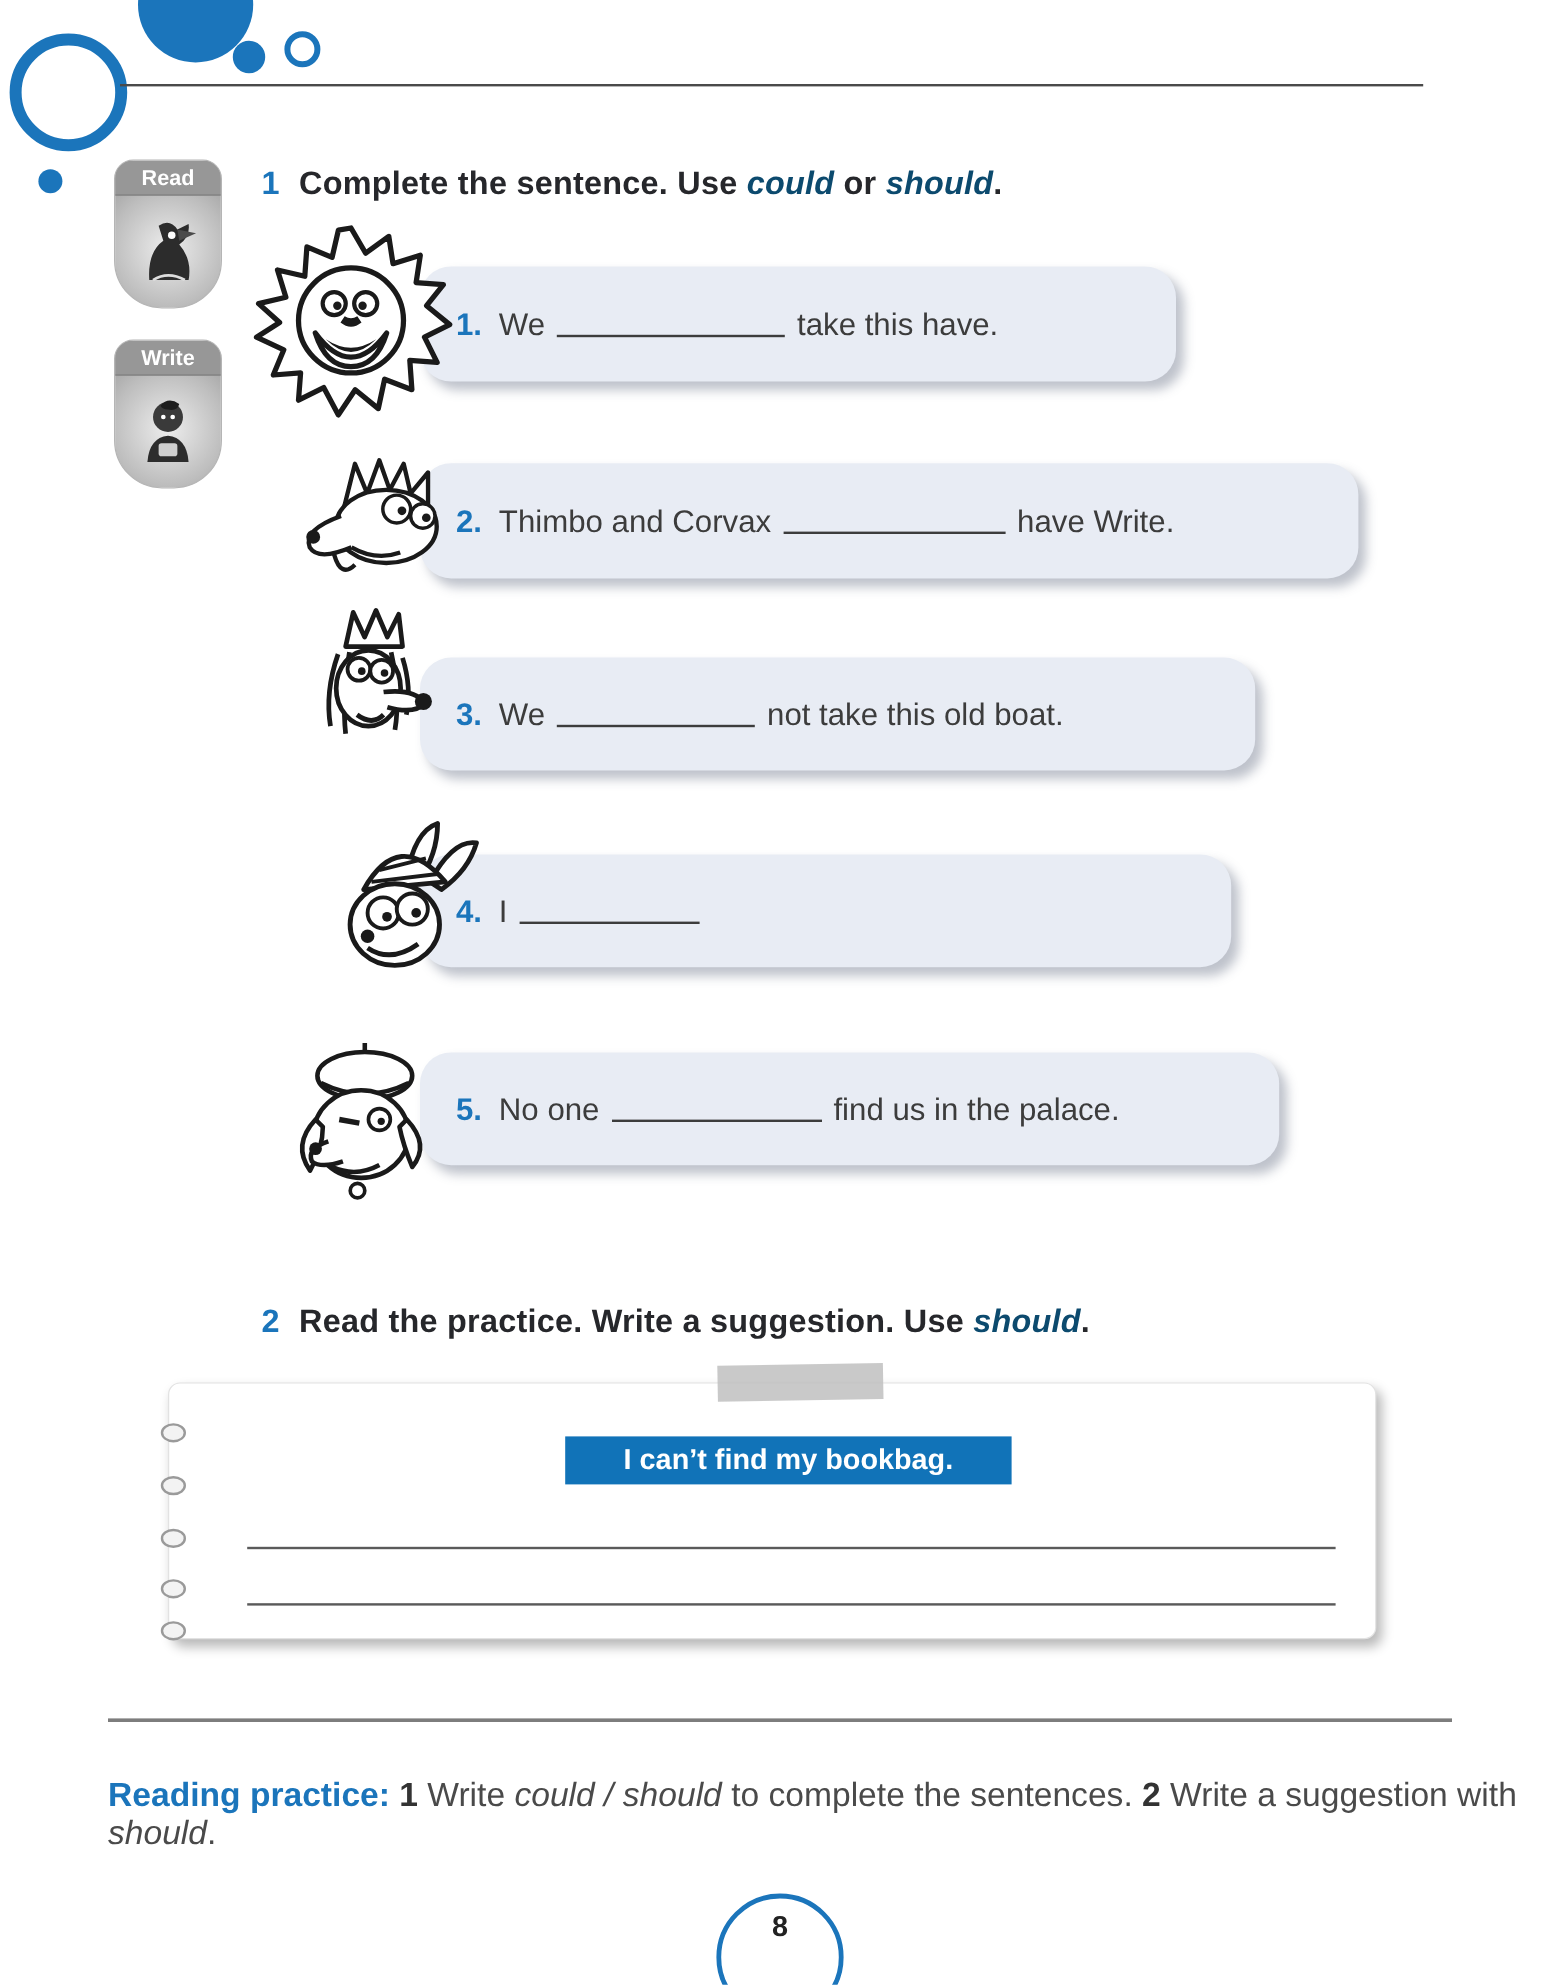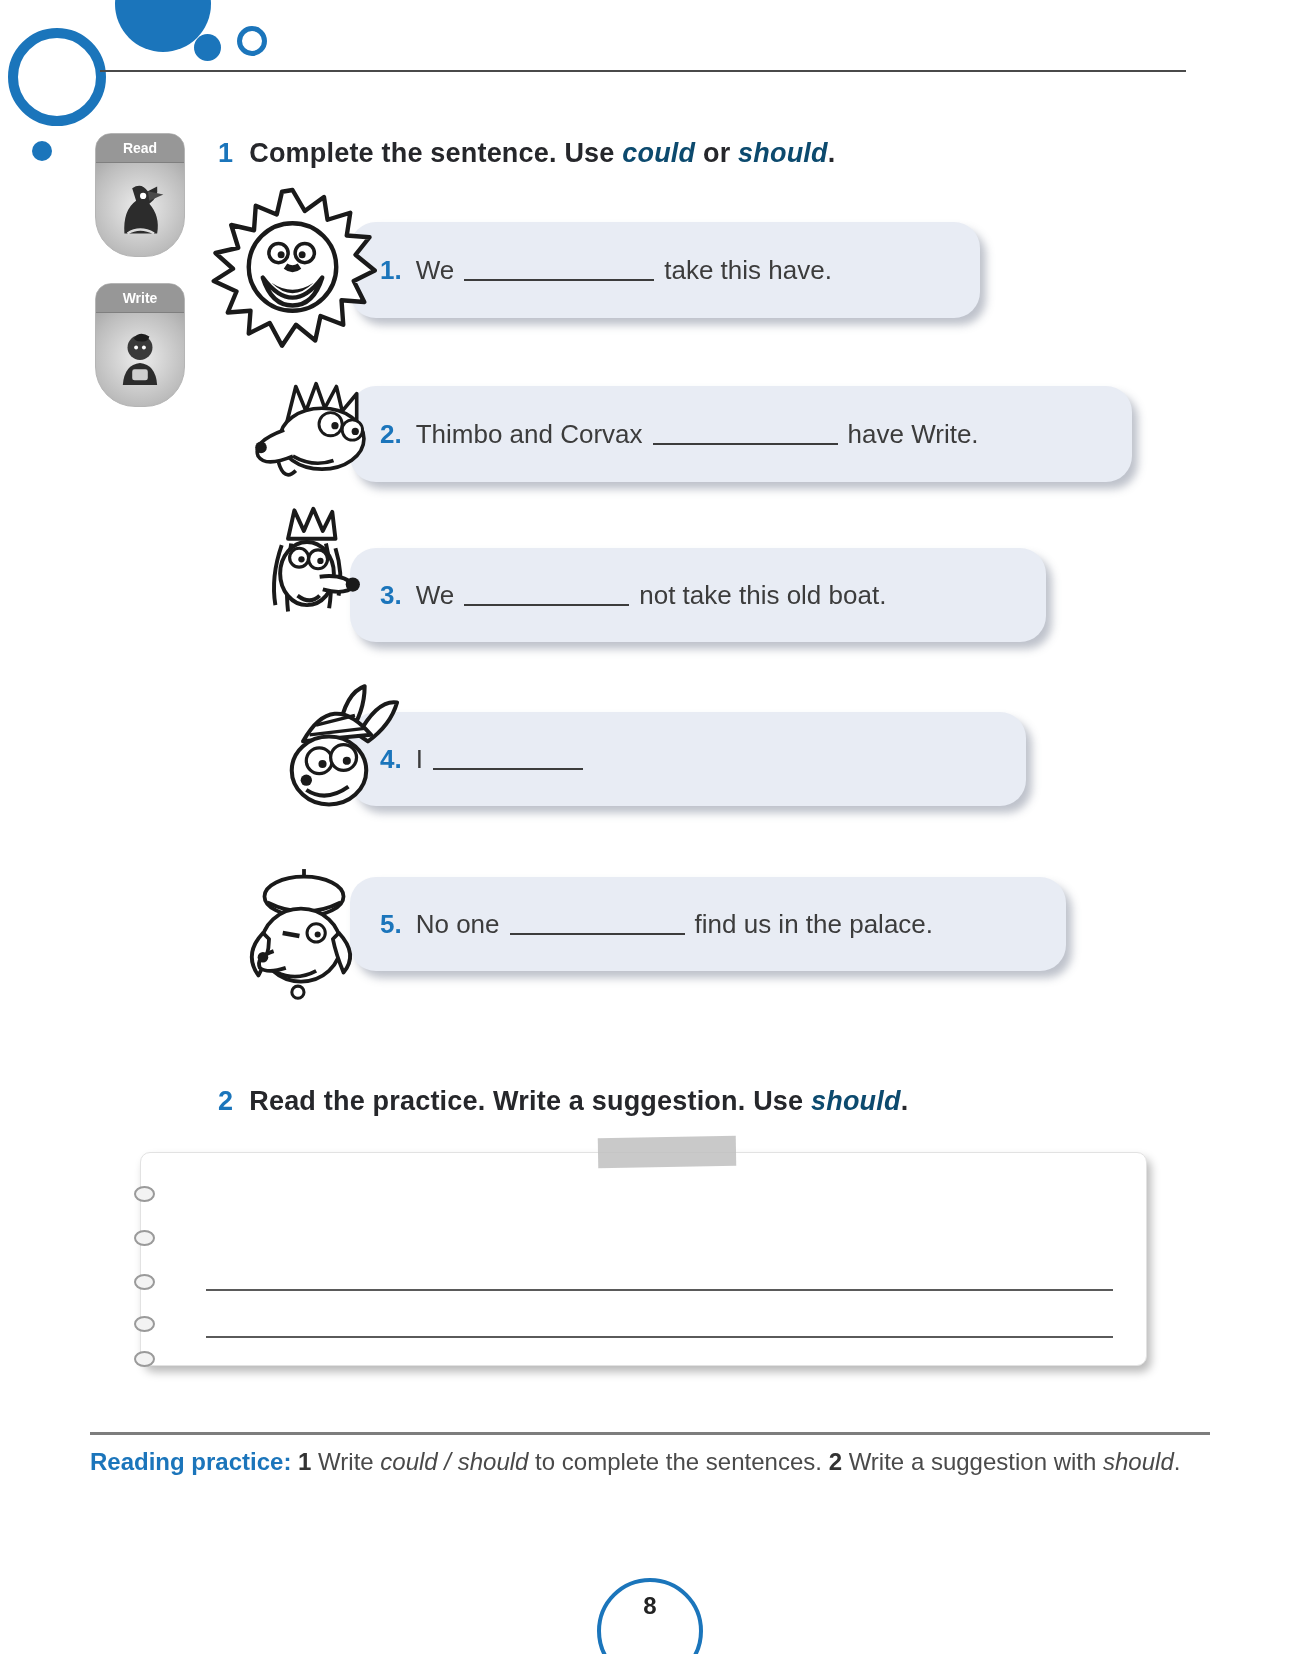--- a/index.html
+++ b/index.html
@@ -16,21 +16,21 @@
   .c3{left:194px;top:34px;width:27px;height:27px;}
   .c4{left:237px;top:26px;width:20px;height:20px;border-width:5px;}
   .c5{left:32px;top:141px;width:20px;height:20px;}
   .top-rule{position:absolute;left:100px;top:70px;width:1086px;height:2px;background:#4a4a4a;}
 
   
   .badge{position:absolute;left:95px;width:88px;height:122px;border-radius:16px 16px 40px 40px;
     overflow:hidden;border:1px solid #b5b5b5;background:radial-gradient(circle at 50% 60%,#ededed 0%,#bdbdbd 55%,#8f8f8f 100%);}
   .badge-read{top:133px;}
   .badge-write{top:283px;}
-  .badge-top{height:28px;background:#979797;color:#fff;font-weight:bold;font-size:14px;
+  .badge-top{height:28px;background:#979797;color:#fff;font-weight:bold;font-size:18px;
     display:flex;align-items:center;justify-content:center;border-bottom:1px solid #7f7f7f;}
   .badge-img{height:94px;display:flex;align-items:center;justify-content:center;}
 
   
   .ex-title{position:absolute;font-size:27px;font-weight:bold;color:#26272b;letter-spacing:.2px;}
   .ex1-title{left:218px;top:138px;}
   .ex2-title{left:218px;top:1086px;}
   .ex-num{color:#1b75bb;margin-right:16px;}
   .w-blue{color:#0c4a6e;font-style:italic;}
 
@@ -59,21 +59,21 @@
   .tape{position:absolute;left:457px;top:-16px;width:138px;height:30px;background:#bfbfbf;opacity:.85;transform:rotate(-1deg);}
   .hole{position:absolute;left:-7px;width:17px;height:12px;border:2px solid #9a9a9a;border-radius:50%;background:#f3f3f3;}
   .h1{top:33px;}.h2{top:77px;}.h3{top:121px;}.h4{top:163px;}.h5{top:198px;}
   .speech-banner{position:absolute;left:330px;top:44px;width:372px;height:40px;background:#1173b8;color:#fff;
     font-weight:bold;font-size:24px;display:flex;align-items:center;justify-content:center;}
   .write-line{position:absolute;left:65px;width:907px;height:0;border-bottom:2px solid #5a5a5a;}
   .wl1{top:136px;}.wl2{top:183px;}
 
   
   .footer-rule{position:absolute;left:90px;top:1432px;width:1120px;height:3px;background:#7d7d7d;}
-  .footer-text{position:absolute;left:90px;top:1448px;font-size:24px;color:#4a4a4a;}
+  .footer-text{position:absolute;left:90px;top:1480px;font-size:28px;color:#4a4a4a;}
   .f-label{color:#1b75bb;font-weight:bold;}
   .f-bold{font-weight:bold;color:#333;}
   .f-italic{font-style:italic;}
 
   .page-badge{position:absolute;left:597px;top:1578px;width:106px;height:106px;border-radius:50%;
     background:#fff;border:4px solid #1b75bb;box-sizing:border-box;text-align:center;}
   .page-num{margin-top:10px;font-size:24px;font-weight:bold;color:#222;}
 </style>
 </head>
 <body>
@@ -226,20 +226,21 @@
   <span class="ex-num">2</span><span>Read the practice. Write a suggestion. Use </span><span class="w-blue">should</span><span>.</span>
 </div>
 
 <div class="notepad">
   <div class="tape"></div>
   <div class="hole h1"></div>
   <div class="hole h2"></div>
   <div class="hole h3"></div>
   <div class="hole h4"></div>
   <div class="hole h5"></div>
+  <div class="speech-banner">I can’t find my bookbag.</div>
   <div class="write-line wl1"></div>
   <div class="write-line wl2"></div>
 </div>
 
 <div class="footer-rule"></div>
 <div class="footer-text">
   <span class="f-label">Reading practice:</span>
   <span class="f-bold">1</span><span> Write </span><span class="f-italic">could / should</span><span> to complete the sentences. </span><span class="f-bold">2</span><span> Write a suggestion with </span><span class="f-italic">should</span><span>.</span>
 </div>
 

